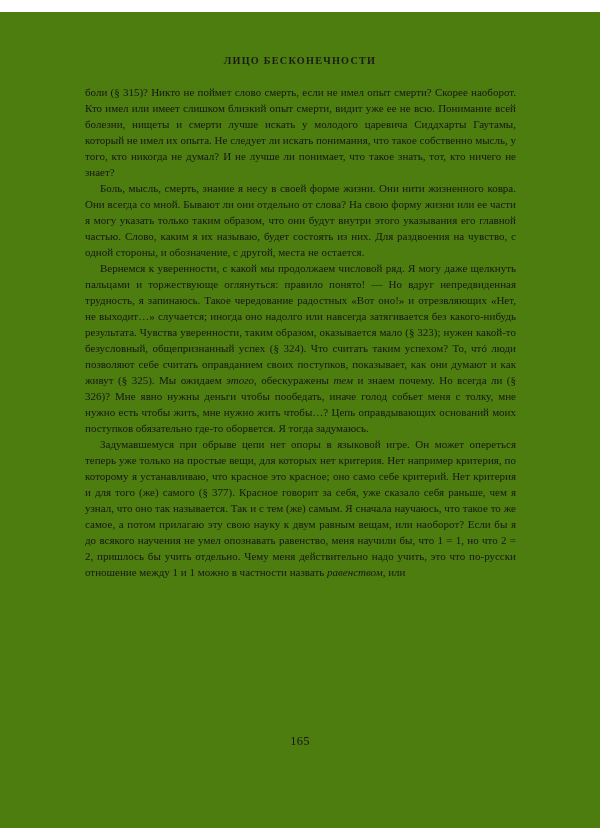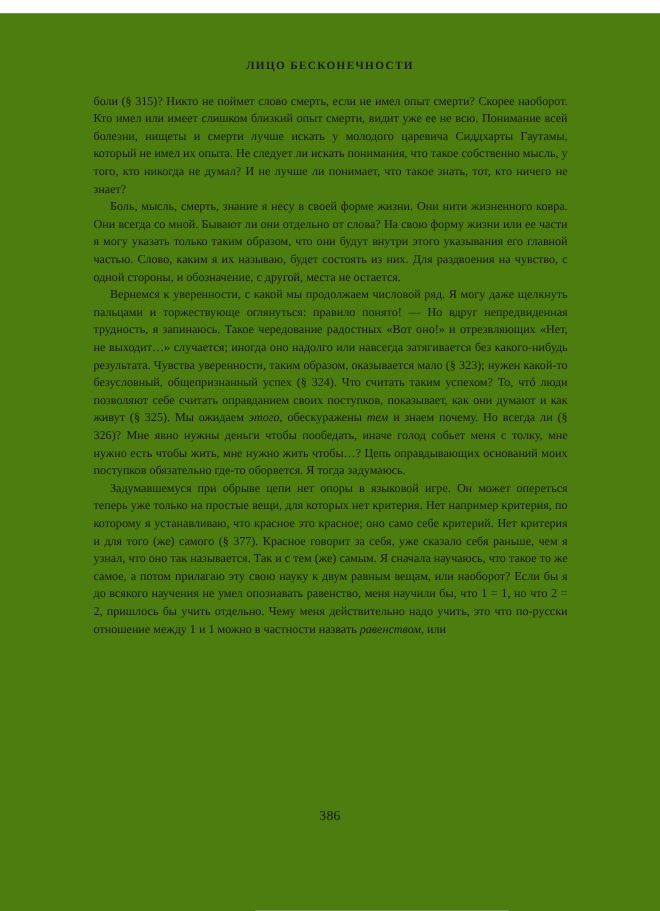--- a/index.html
+++ b/index.html
@@ -86,15 +86,15 @@
 
   <div class="running-head">ЛИЦО БЕСКОНЕЧНОСТИ</div>
 
   <div class="text-block" id="text-block">
       <p class="no-indent"><span>боли (§ 315)? Никто не поймет слово смерть, если не имел опыт смерти? Скорее наоборот. Кто имел или имеет слишком близкий опыт смерти, видит уже ее не всю. Понимание всей болезни, нищеты и смерти лучше искать у молодого царевича Сиддхарты Гаутамы, который не имел их опыта. Не следует ли искать понимания, что такое собственно мысль, у того, кто никогда не думал? И не лучше ли понимает, что такое знать, тот, кто ничего не знает?</span></p>
       <p><span>Боль, мысль, смерть, знание я несу в своей форме жизни. Они нити жизненного ковра. Они всегда со мной. Бывают ли они отдельно от слова? На свою форму жизни или ее части я могу указать только таким образом, что они будут внутри этого указывания его главной частью. Слово, каким я их называю, будет состоять из них. Для раздвоения на чувство, с одной стороны, и обозначение, с другой, места не остается.</span></p>
       <p><span>Вернемся к уверенности, с какой мы продолжаем числовой ряд. Я могу даже щелкнуть пальцами и торжествующе оглянуться: правило понято! — Но вдруг непредвиденная трудность, я запинаюсь. Такое чередование радостных «Вот оно!» и отрезвляющих «Нет, не выходит…» случается; иногда оно надолго или навсегда затягивается без какого-нибудь результата. Чувства уверенности, таким образом, оказывается мало (§ 323); нужен какой-то безусловный, общепризнанный успех (§ 324). Что считать таким успехом? То, чтó люди позволяют себе считать оправданием своих поступков, показывает, как они думают и как живут (§ 325). Мы ожидаем </span><em class="it">этого</em><span>, обескуражены </span><em class="it">тем</em><span> и знаем почему. Но всегда ли (§ 326)? Мне явно нужны деньги чтобы пообедать, иначе голод собьет меня с толку, мне нужно есть чтобы жить, мне нужно жить чтобы…? Цепь оправдывающих оснований моих поступков обязательно где-то оборвется. Я тогда задумаюсь.</span></p>
       <p><span>Задумавшемуся при обрыве цепи нет опоры в языковой игре. Он может опереться теперь уже только на простые вещи, для которых нет критерия. Нет например критерия, по которому я устанавливаю, что красное это красное; оно само себе критерий. Нет критерия и для того (же) самого (§ 377). Красное говорит за себя, уже сказало себя раньше, чем я узнал, что оно так называется. Так и с тем (же) самым. Я сначала научаюсь, что такое то же самое, а потом прилагаю эту свою науку к двум равным вещам, или наоборот? Если бы я до всякого научения не умел опознавать равенство, меня научили бы, что 1 = 1, но что 2 = 2, пришлось бы учить отдельно. Чему меня действительно надо учить, это что по-русски отношение между 1 и 1 можно в частности назвать </span><em class="it">равенством</em><span>, или</span></p>
     </div>
 
-  <div class="folio">386</div>
+  <div class="folio">165</div>
 
 </div>
 
 </body></html>

